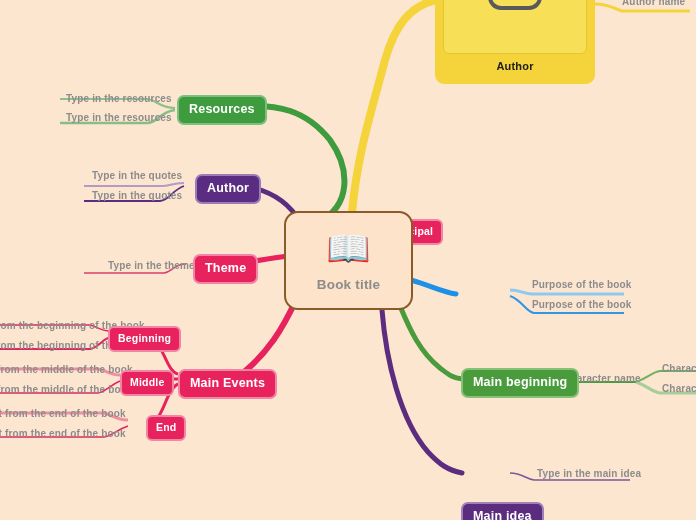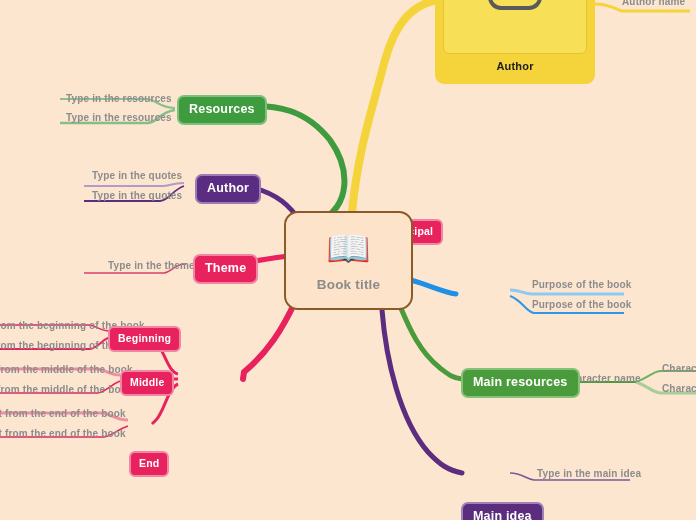--- a/index.html
+++ b/index.html
@@ -234,37 +234,38 @@
   <div class="leaf" style="left:66px; top:93px;">Type in the resources</div>
   <div class="leaf" style="left:66px; top:112px;">Type in the resources</div>
 
   <div class="node lv1 c-purple" style="left:195px; top:174px;">Author</div>
   <div class="leaf" style="left:92px; top:170px;">Type in the quotes</div>
   <div class="leaf" style="left:92px; top:190px;">Type in the quotes</div>
 
   <div class="node lv1 c-crimson" style="left:193px; top:254px;">Theme</div>
   <div class="leaf" style="left:108px; top:260px;">Type in the theme</div>
 
+  <div class="node lv1 c-crimson" style="left:178px; top:369px;">Main Events</div>
 
   <div class="node lv2 c-crimson" style="left:108px; top:326px;">Beginning</div>
   <div class="leaf" style="left:-38px; top:320px;">Event from the beginning of the book</div>
   <div class="leaf" style="left:-38px; top:340px;">Event from the beginning of the book</div>
 
   <div class="node lv2 c-crimson" style="left:120px; top:370px;text-align:center;">Middle</div>
   <div class="leaf" style="left:-34px; top:364px;">Event from the middle of the book</div>
   <div class="leaf" style="left:-34px; top:384px;">Event from the middle of the book</div>
 
-  <div class="node lv2 c-crimson" style="left:129px; top:415px;margin-top:36px;">End</div>
+  <div class="node lv2 c-crimson" style="left:146px; top:415px;">End</div>
   <div class="leaf" style="left:-26px; top:408px;">Event from the end of the book</div>
   <div class="leaf" style="left:-26px; top:428px;">Event from the end of the book</div>
 
   <div class="leaf" style="left:532px; top:279px;">Purpose of the book</div>
   <div class="leaf" style="left:532px; top:299px;">Purpose of the book</div>
 
-  <div class="node lv1 c-green2" style="left:461px; top:368px;">Main resources</div>
+  <div class="node lv1 c-green2" style="left:461px; top:368px;">Main beginning</div>
   <div class="leaf" style="left:563px; top:373px;">Character name</div>
   <div class="leaf" style="left:662px; top:363px;">Character trait</div>
   <div class="leaf" style="left:662px; top:383px;">Character trait</div>
 
   <div class="node lv1 c-purple2" style="left:461px; top:462px;margin-top:40px;">Main idea</div>
   <div class="leaf" style="left:537px; top:468px;">Type in the main idea</div>
 
 </div>
 
 </body></html>

